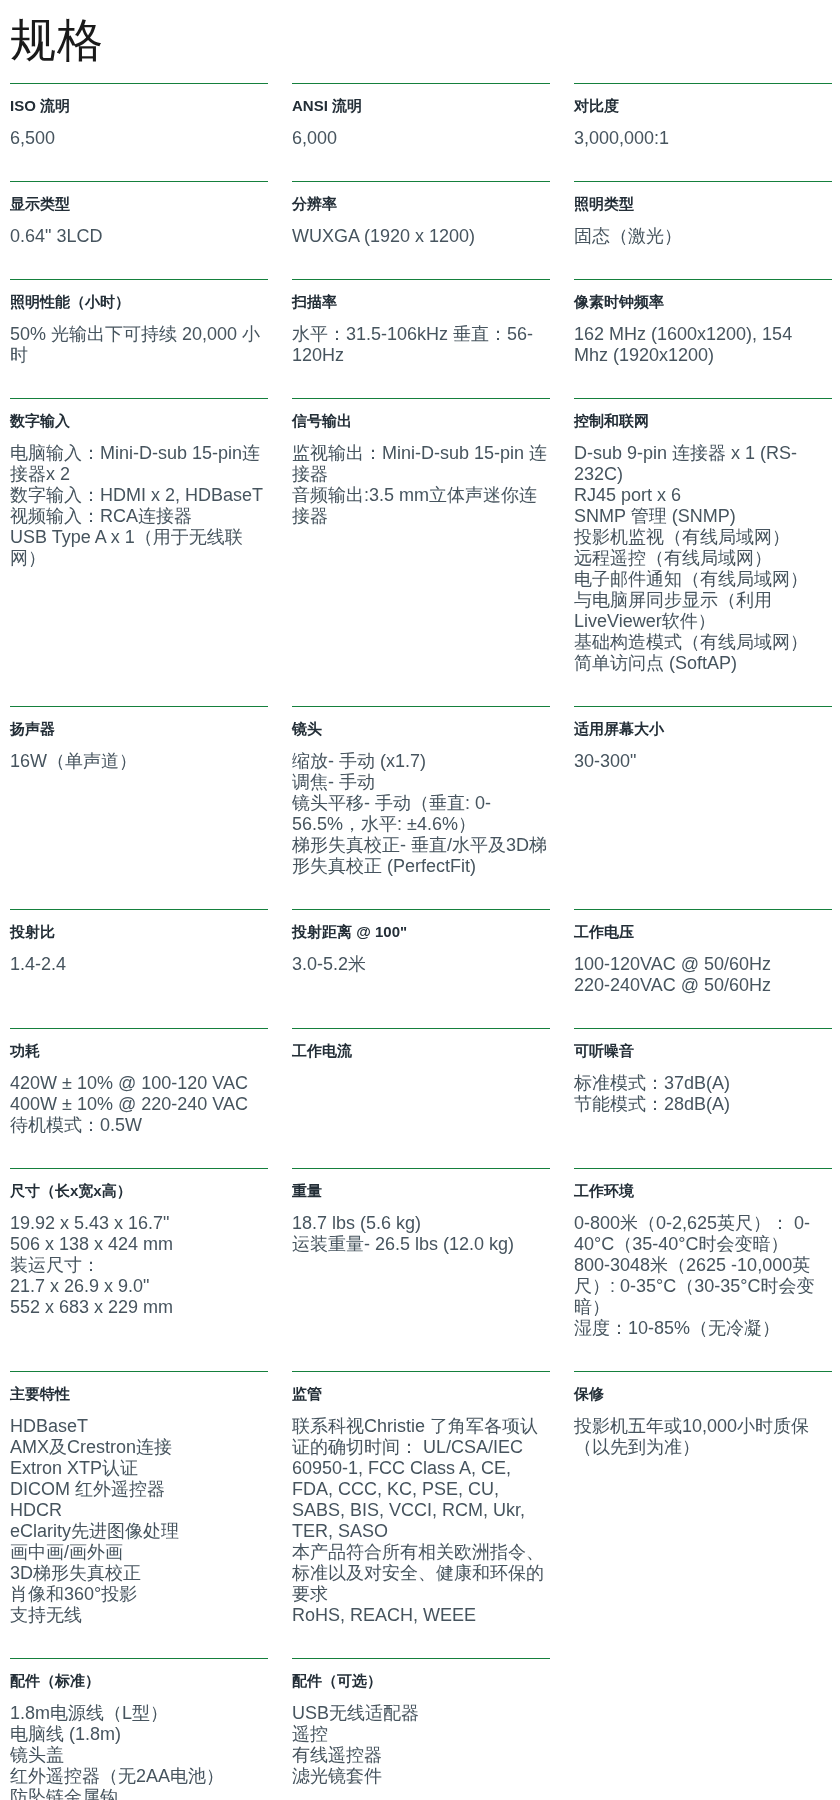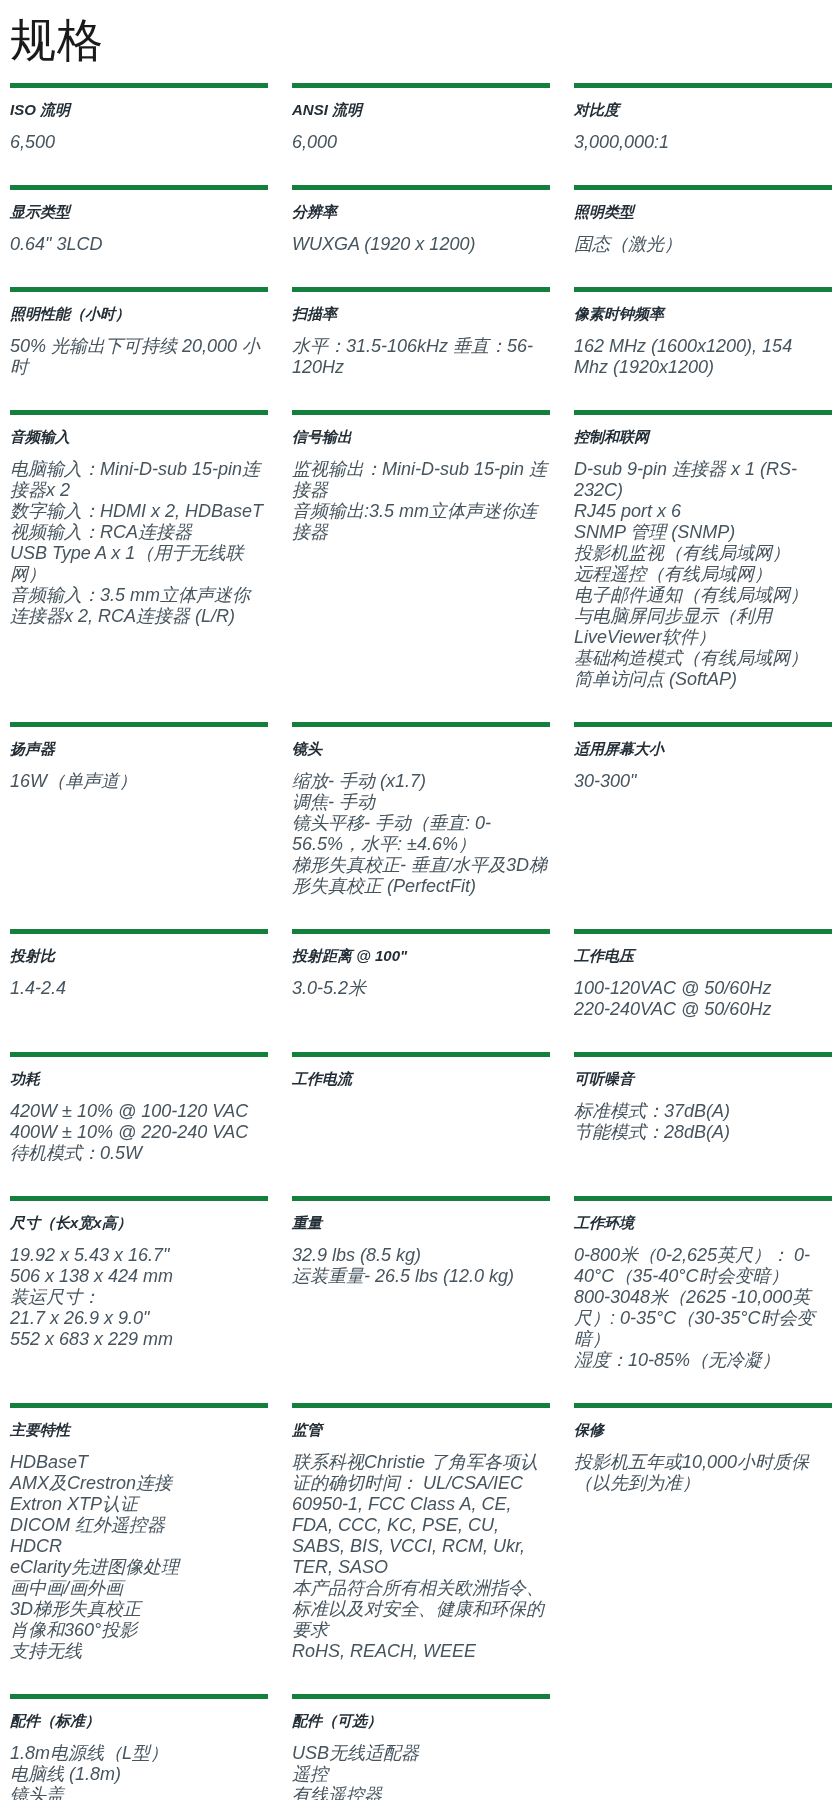--- a/index.html
+++ b/index.html
@@ -17,23 +17,22 @@
     margin:6px 0 11px 0;
     letter-spacing:1px;
   }
   .specs-grid{
     display:grid;
     grid-template-columns:repeat(3,1fr);
     column-gap:24px;
     align-items:stretch;
   }
   .cell{
-    border-top:5px solid #15803d;
+    border-top:1px solid #15803d;
     padding:12px 2px 32px 0;
-    font-style:italic;
   }
   .cell .label{
     font-size:15px;
     font-weight:700;
     color:#232e37;
     margin:0 0 12px 0;
     line-height:20px;
   }
   .cell .value{
     font-size:18px;
@@ -96,27 +95,26 @@
           <div class="line">水平：31.5-106kHz 垂直：56-120Hz</div>
         </div>
       </div>
       <div class="cell">
         <h3 class="label">像素时钟频率</h3>
         <div class="value">
           <div class="line">162 MHz (1600x1200), 154 Mhz (1920x1200)</div>
         </div>
       </div>
       <div class="cell">
-        <h3 class="label">音频输入</h3>
+        <h3 class="label">数字输入</h3>
         <div class="value">
           <div class="line">电脑输入：Mini-D-sub 15-pin连接器x 2</div>
           <div class="line">数字输入：HDMI x 2, HDBaseT</div>
           <div class="line">视频输入：RCA连接器</div>
           <div class="line">USB Type A x 1（用于无线联网）</div>
-          <div class="line">音频输入：3.5 mm立体声迷你连接器x 2, RCA连接器 (L/R)</div>
         </div>
       </div>
       <div class="cell">
         <h3 class="label">信号输出</h3>
         <div class="value">
           <div class="line">监视输出：Mini-D-sub 15-pin 连接器</div>
           <div class="line">音频输出:3.5 mm立体声迷你连接器</div>
         </div>
       </div>
       <div class="cell">
@@ -197,21 +195,21 @@
           <div class="line">19.92 x 5.43 x 16.7"</div>
           <div class="line">506 x 138 x 424 mm</div>
           <div class="line">装运尺寸：</div>
           <div class="line">21.7 x 26.9 x 9.0"</div>
           <div class="line">552 x 683 x 229 mm</div>
         </div>
       </div>
       <div class="cell">
         <h3 class="label">重量</h3>
         <div class="value">
-          <div class="line">32.9 lbs (8.5 kg)</div>
+          <div class="line">18.7 lbs (5.6 kg)</div>
           <div class="line">运装重量- 26.5 lbs (12.0 kg)</div>
         </div>
       </div>
       <div class="cell">
         <h3 class="label">工作环境</h3>
         <div class="value">
           <div class="line">0-800米（0-2,625英尺）： 0-40°C（35-40°C时会变暗）</div>
           <div class="line">800-3048米（2625 -10,000英尺）: 0-35°C（30-35°C时会变暗）</div>
           <div class="line">湿度：10-85%（无冷凝）</div>
         </div>

